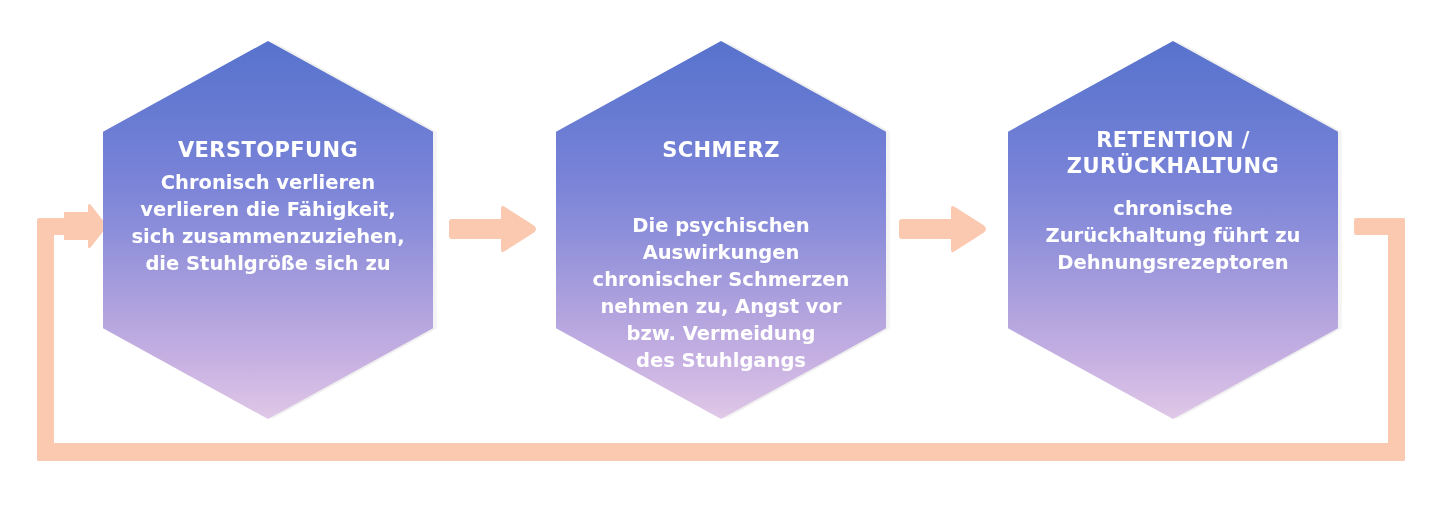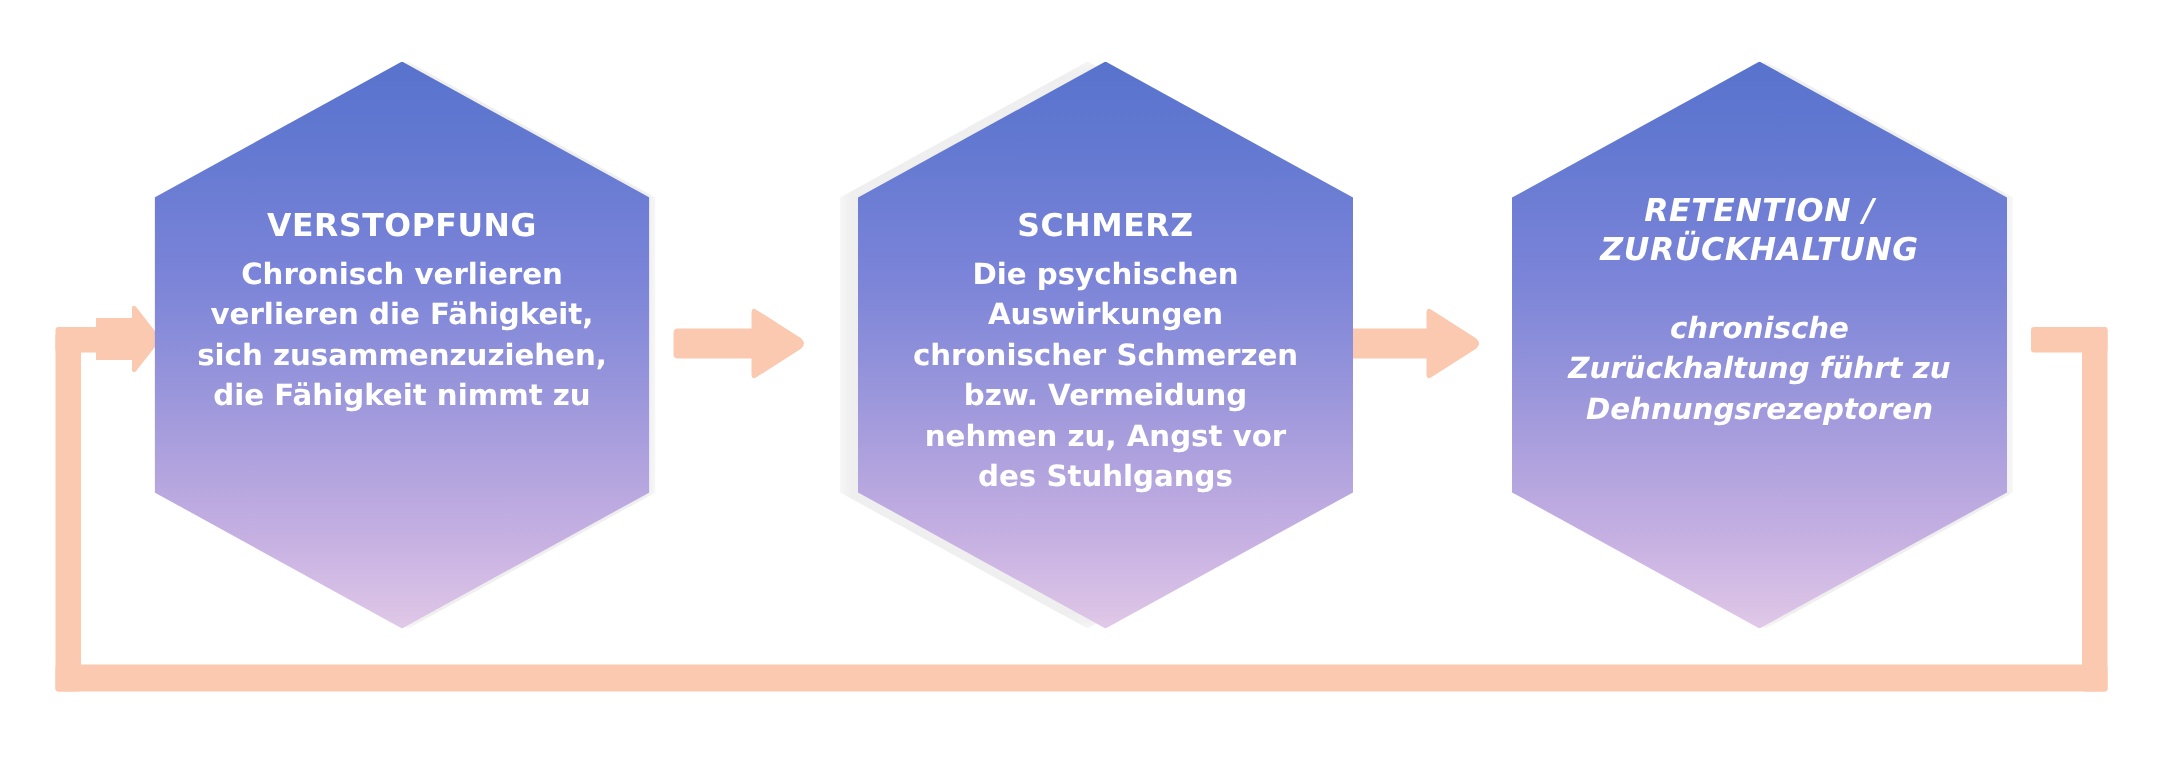--- a/index.html
+++ b/index.html
@@ -69,22 +69,22 @@
         #dbc3e6 97%,
         #e0c9e8 100%);
     display: flex;
     flex-direction: column;
     align-items: center;
     justify-content: flex-start;
     box-sizing: border-box;
     padding-top: 96px;
   }
   #hex-1 { left: 103px; }
-  #hex-2 { left: 572px; }
-  #hex-3 { left: 1008px; font-style: italic; }
+  #hex-2 { left: 556px; gap: 43px; }
+  #hex-3 { left: 1008px; }
 
   .hex-shadow {
     position: absolute;
     top: 41px;
     width: 330px;
     height: 378px;
     -webkit-clip-path: polygon(50% 0%, 100% 24%, 100% 76%, 50% 100%, 0% 76%, 0% 24%);
     clip-path: polygon(50% 0%, 100% 24%, 100% 76%, 50% 100%, 0% 76%, 0% 24%);
     background: #c9c9c9;
     opacity: .30;
@@ -109,21 +109,21 @@
   }
   .hex-body {
     color: #ffffff;
     font-weight: 700;
     font-size: 19.5px;
     line-height: 27px;
     text-align: center;
     margin: 0;
     width: 310px;
   }
-  .hex-title.two-line + .hex-body { margin-top: 20px; }
+  .hex-title.two-line + .hex-body { margin-top: 10px; }
   #hex-3 { padding-top: 86px; }
 </style>
 </head>
 <body>
 
 <div id="stage">
 
   <div id="loop-right-stub" class="loop-seg"></div>
   <div id="loop-right" class="loop-seg"></div>
   <div id="loop-bottom" class="loop-seg"></div>
@@ -151,32 +151,32 @@
   <div id="hex-shadow-1" class="hex-shadow"></div>
   <div id="hex-shadow-2" class="hex-shadow"></div>
   <div id="hex-shadow-3" class="hex-shadow"></div>
 
   <div id="hex-1" class="hex">
     <div class="hex-title">VERSTOPFUNG</div>
     <div class="hex-body">
       <div>Chronisch verlieren</div>
       <div>verlieren die Fähigkeit,</div>
       <div>sich zusammenzuziehen,</div>
-      <div>die Fähigkeit nimmt zu</div>
+      <div>die Stuhlgröße sich zu</div>
     </div>
   </div>
 
   <div id="hex-2" class="hex">
     <div class="hex-title">SCHMERZ</div>
     <div class="hex-body">
       <div>Die psychischen</div>
       <div>Auswirkungen</div>
       <div>chronischer Schmerzen</div>
+      <div>nehmen zu, Angst vor</div>
       <div>bzw. Vermeidung</div>
-      <div>nehmen zu, Angst vor</div>
       <div>des Stuhlgangs</div>
     </div>
   </div>
 
   <div id="hex-3" class="hex">
     <div class="hex-title two-line">
       <div>RETENTION /</div>
       <div>ZURÜCKHALTUNG</div>
     </div>
     <div class="hex-body">

